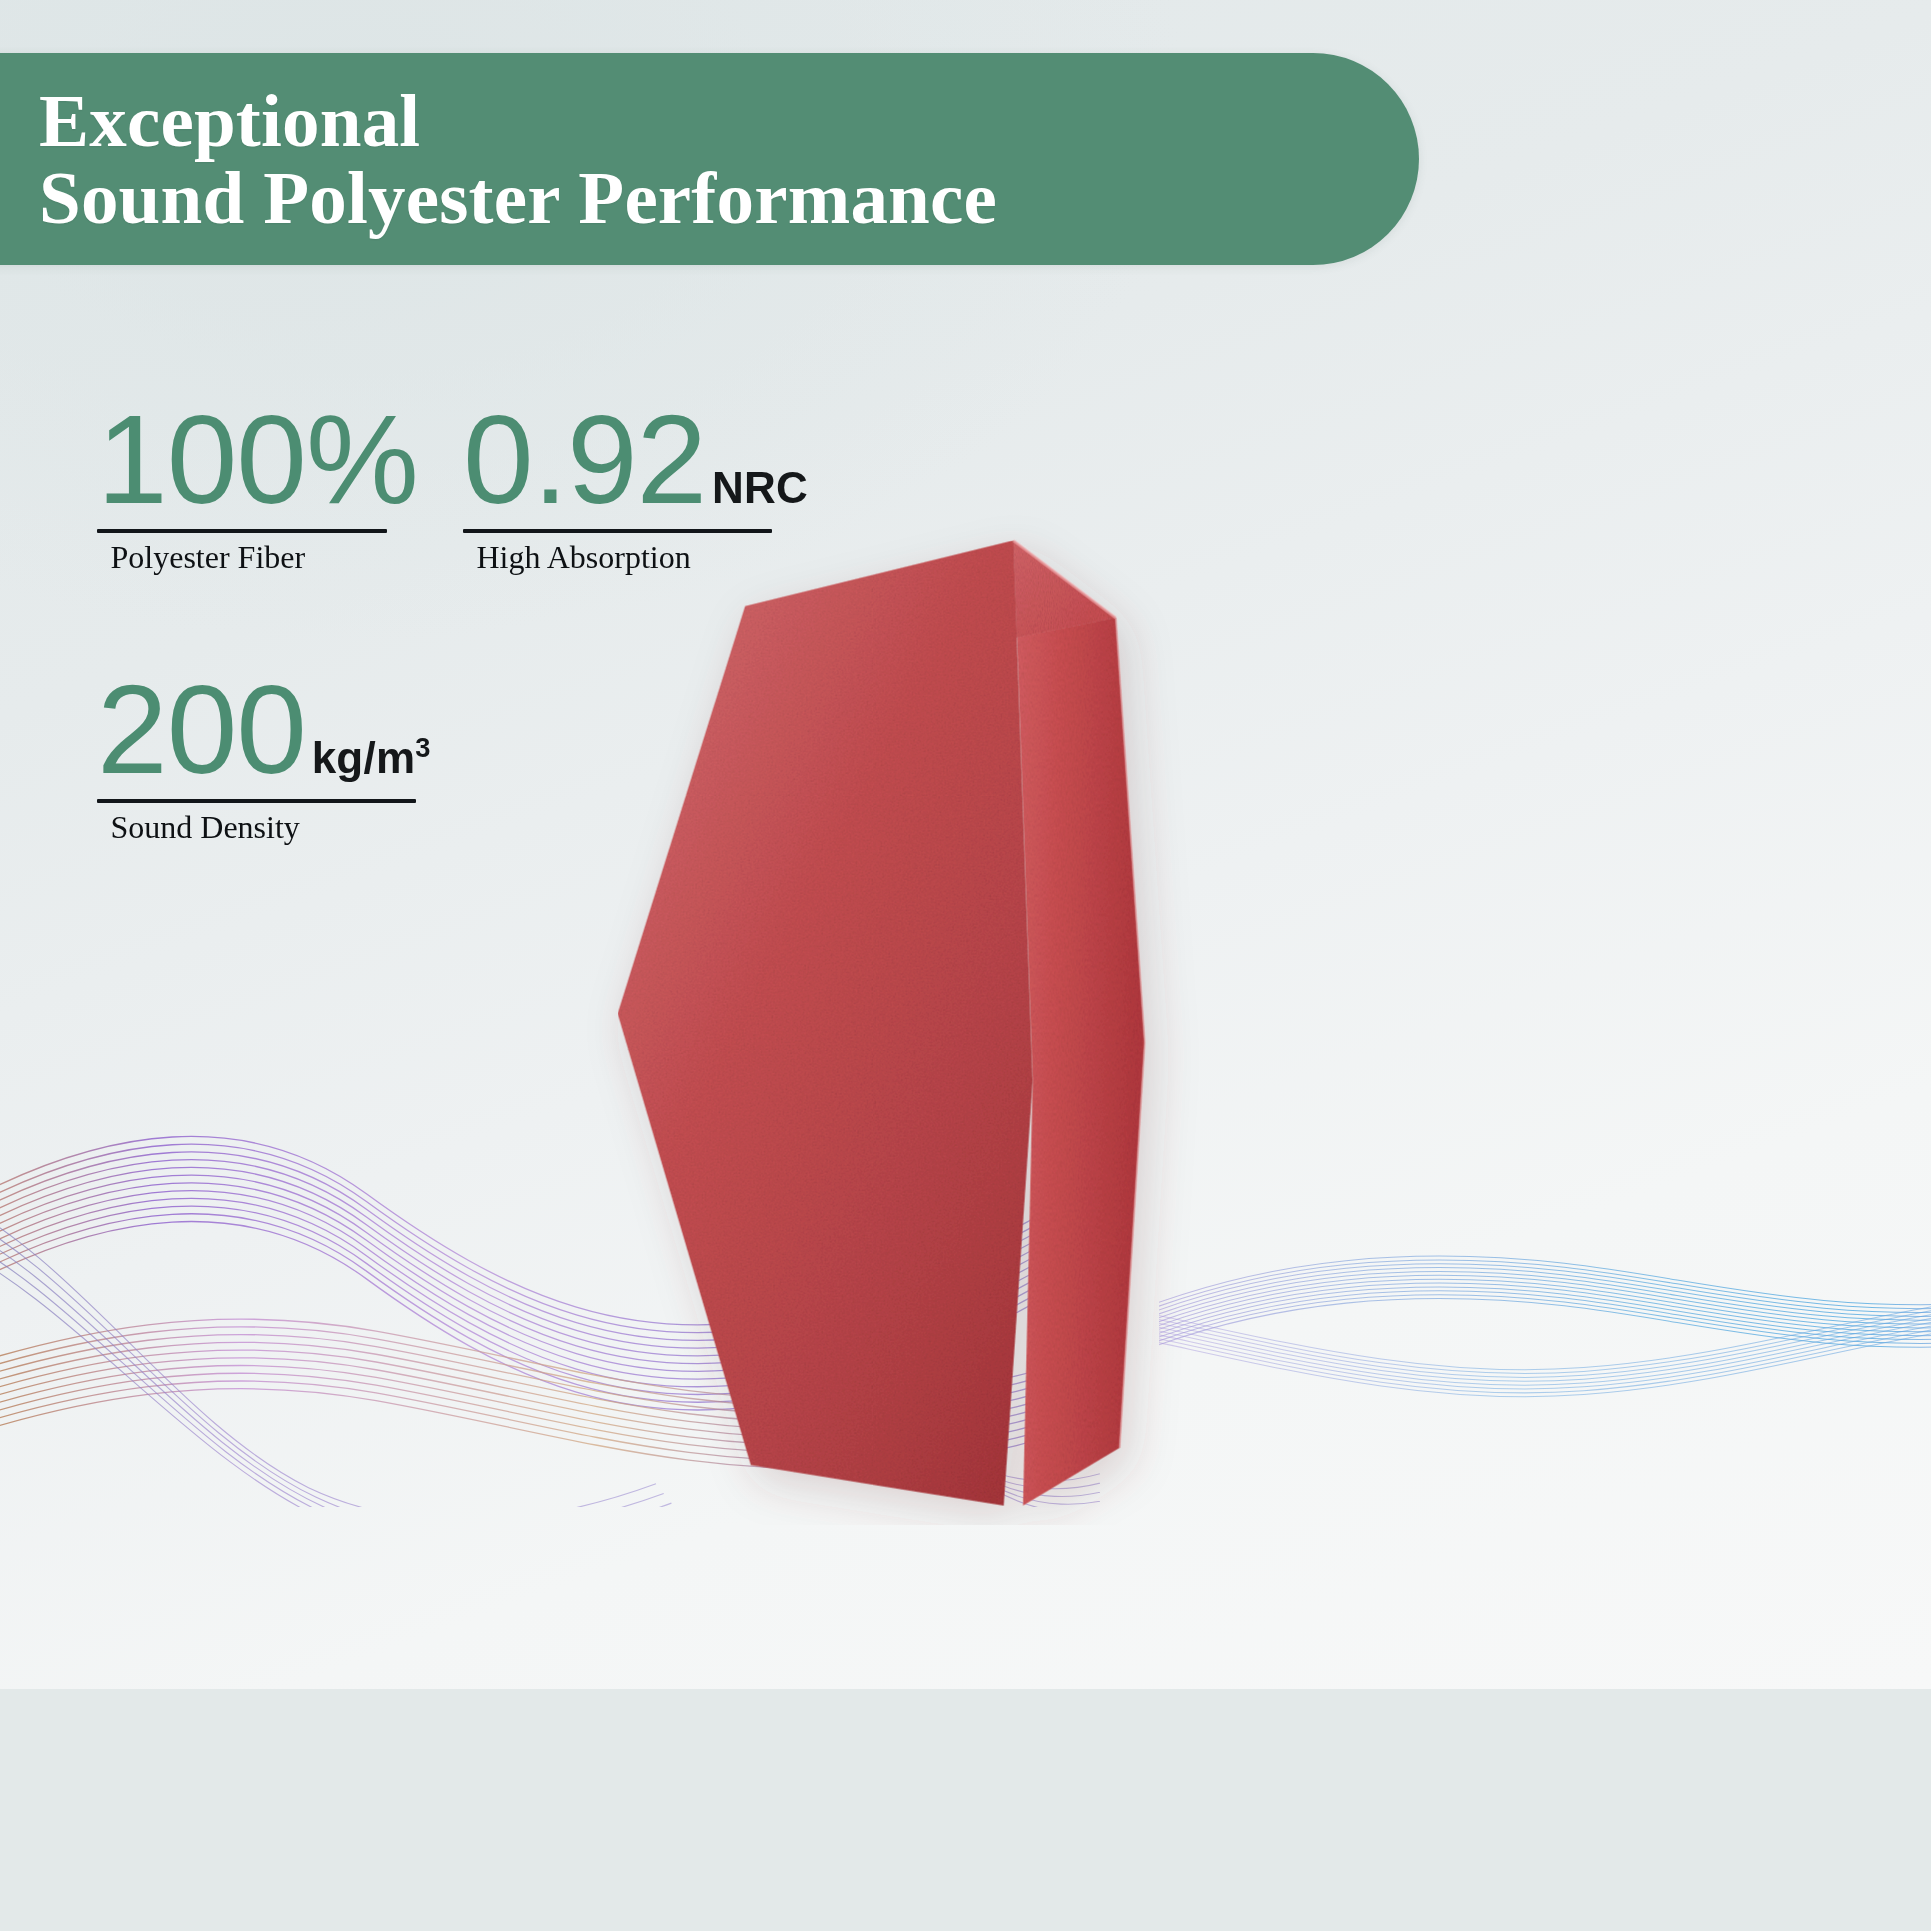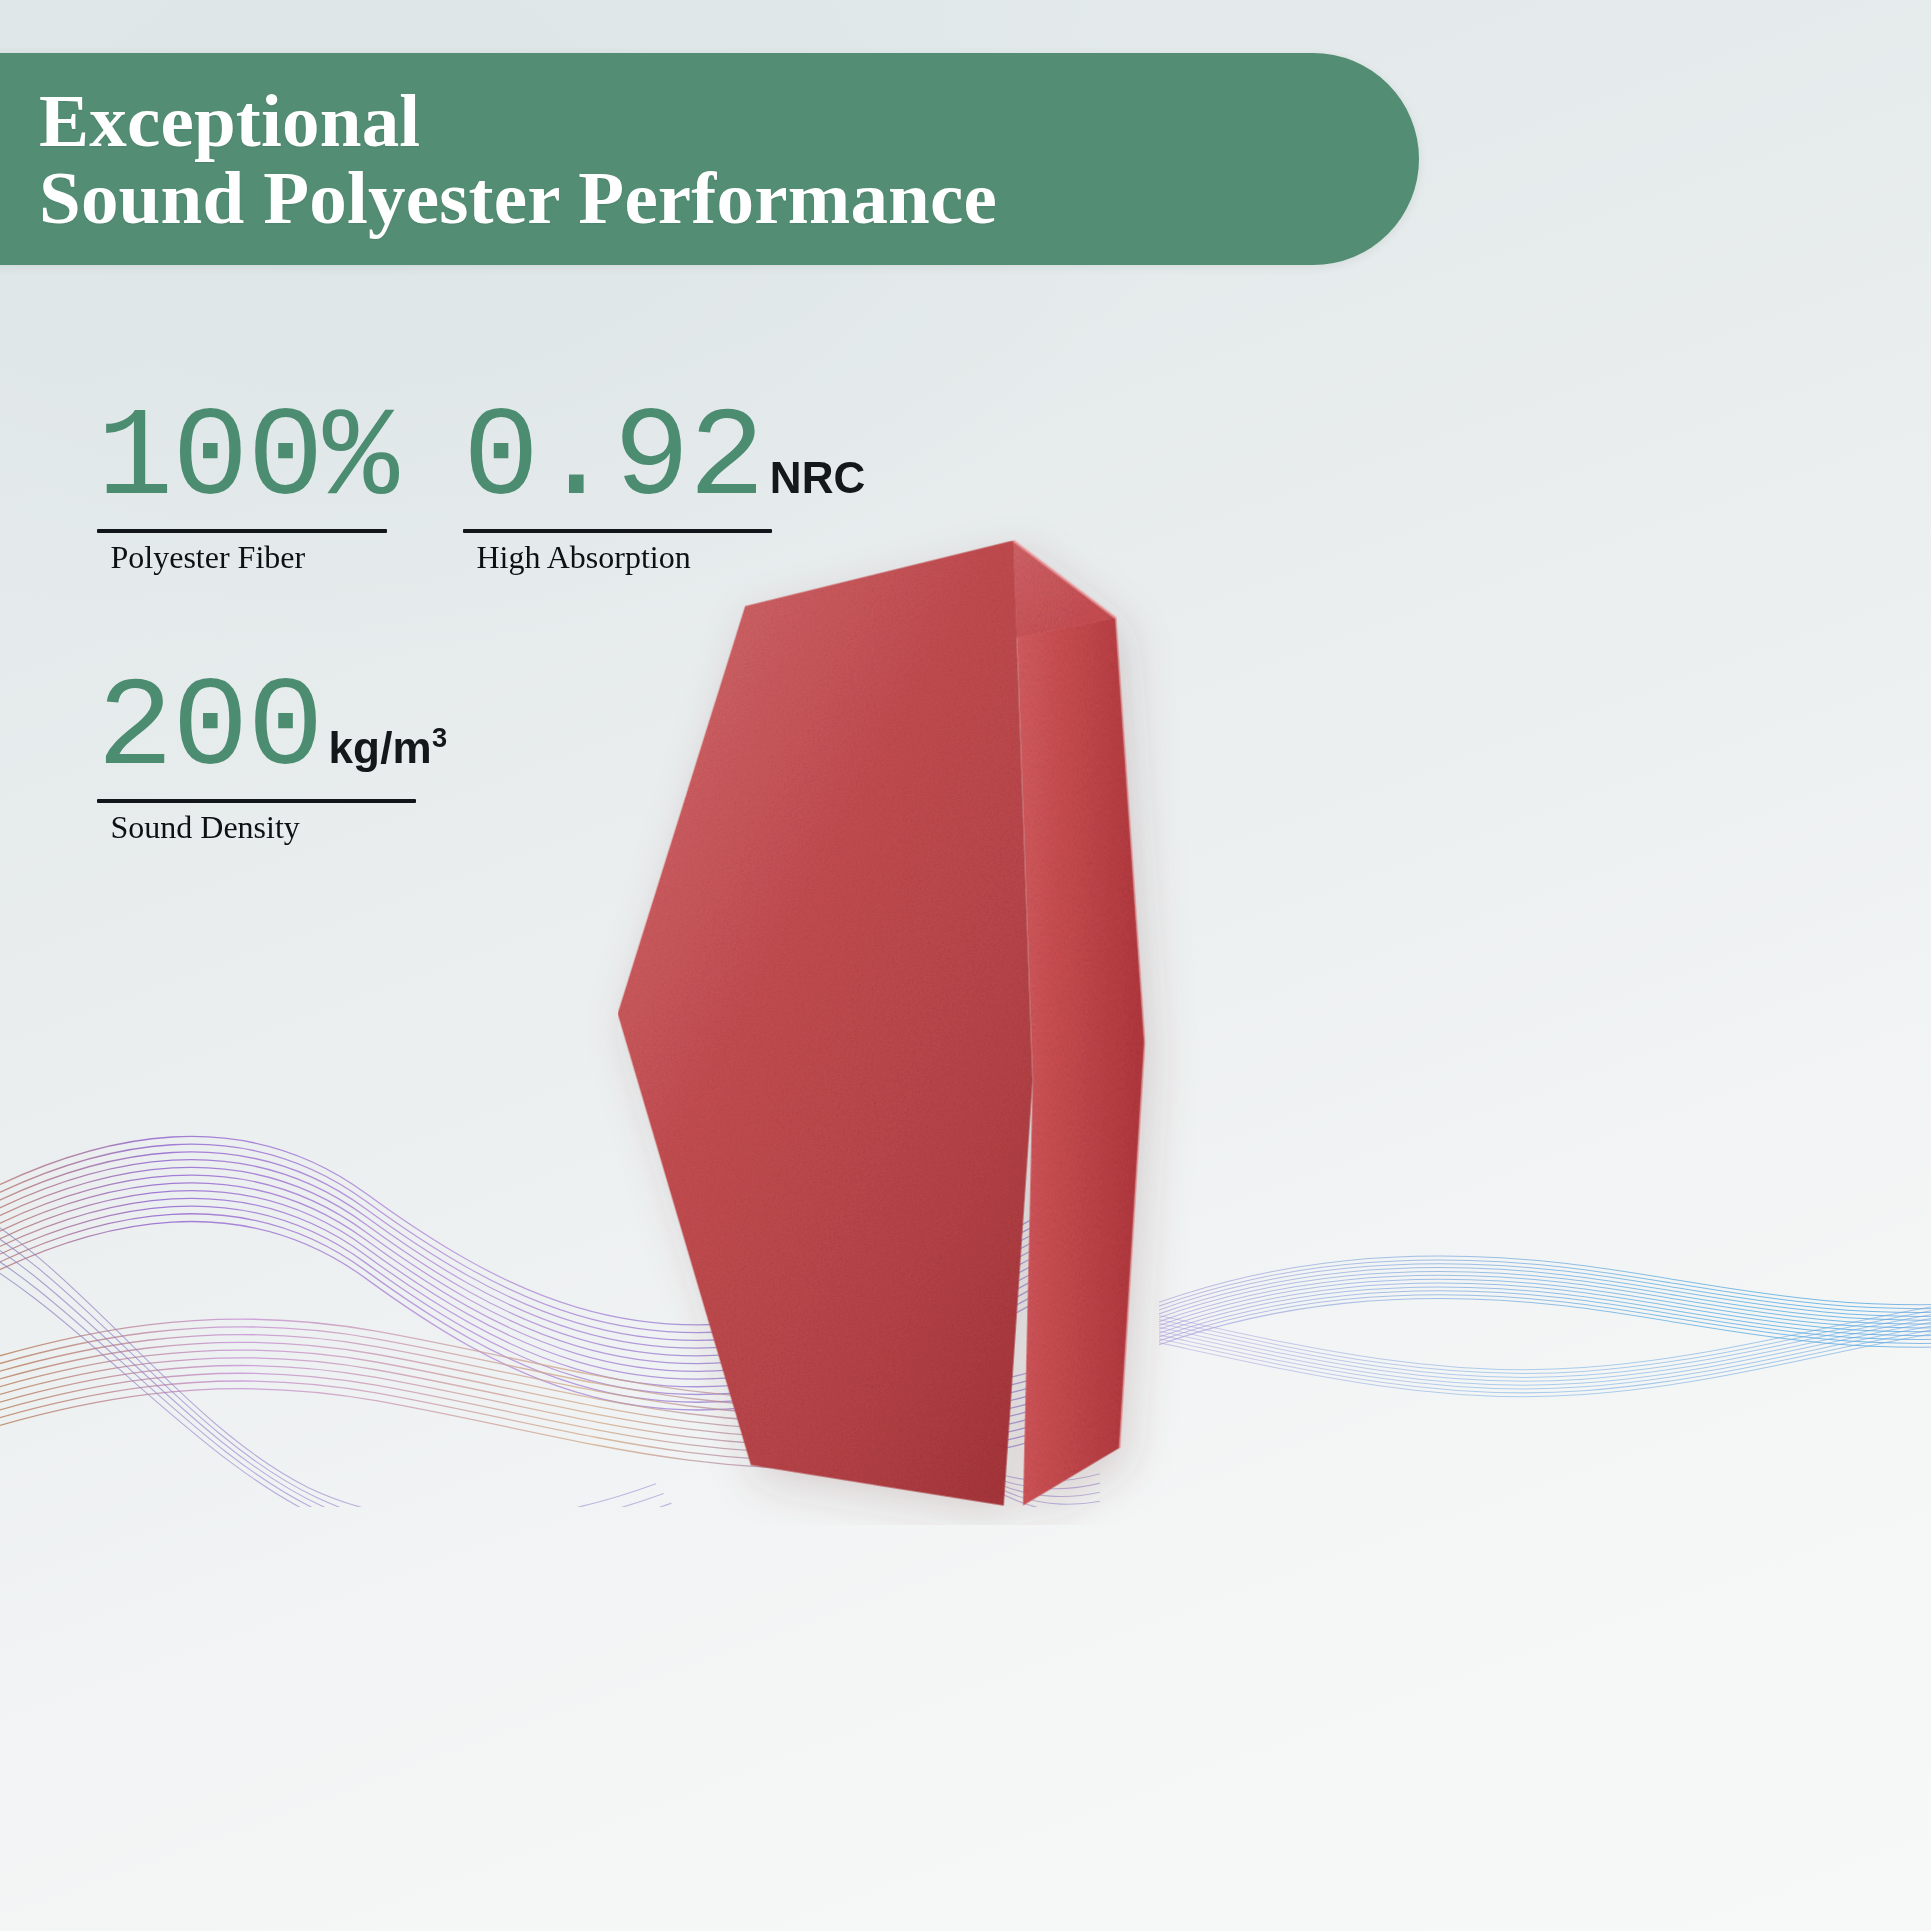--- a/index.html
+++ b/index.html
@@ -7,21 +7,21 @@
   html,body { width:1931px; height:1931px; overflow:hidden; }
   body {
     font-family:"Liberation Serif", serif;
     background:#e3e9e9;
     position:relative;
   }
 
   
   #stage {
     position:absolute; left:0; top:0;
-    width:1931px; height:1931px;
+    width:1931px; height:1689px;
     overflow:hidden;
     background:
       radial-gradient(ellipse 1352px 869px at 18% 6%, #dde5e6 0%, rgba(221,229,230,0) 62%),
       linear-gradient(160deg, #e1e8e9 0%, #e6ebec 30%, #eef1f2 55%, #f4f6f6 75%, #f7f8f8 100%);
   }
 
   
   #honeycomb {
     position:absolute; left:0; bottom:0;
     width:1931px; height:869px;
@@ -62,21 +62,21 @@
   .stat {
     position:absolute;
   }
   .stat .value-row {
     display:flex;
     align-items:baseline;
     white-space:nowrap;
   }
   .stat .value {
     color:#4c8d72;
-    font-family:Liberation Mono, monospace;
+    font-family:Liberation Sans, sans-serif;
     font-weight:400;
     font-size:127px;
     line-height:1.0;
     letter-spacing:-1px;
   }
   .stat .unit {
     color:#15181a;
     font-family:"Liberation Sans", sans-serif;
     font-weight:700;
     font-size:44px;

